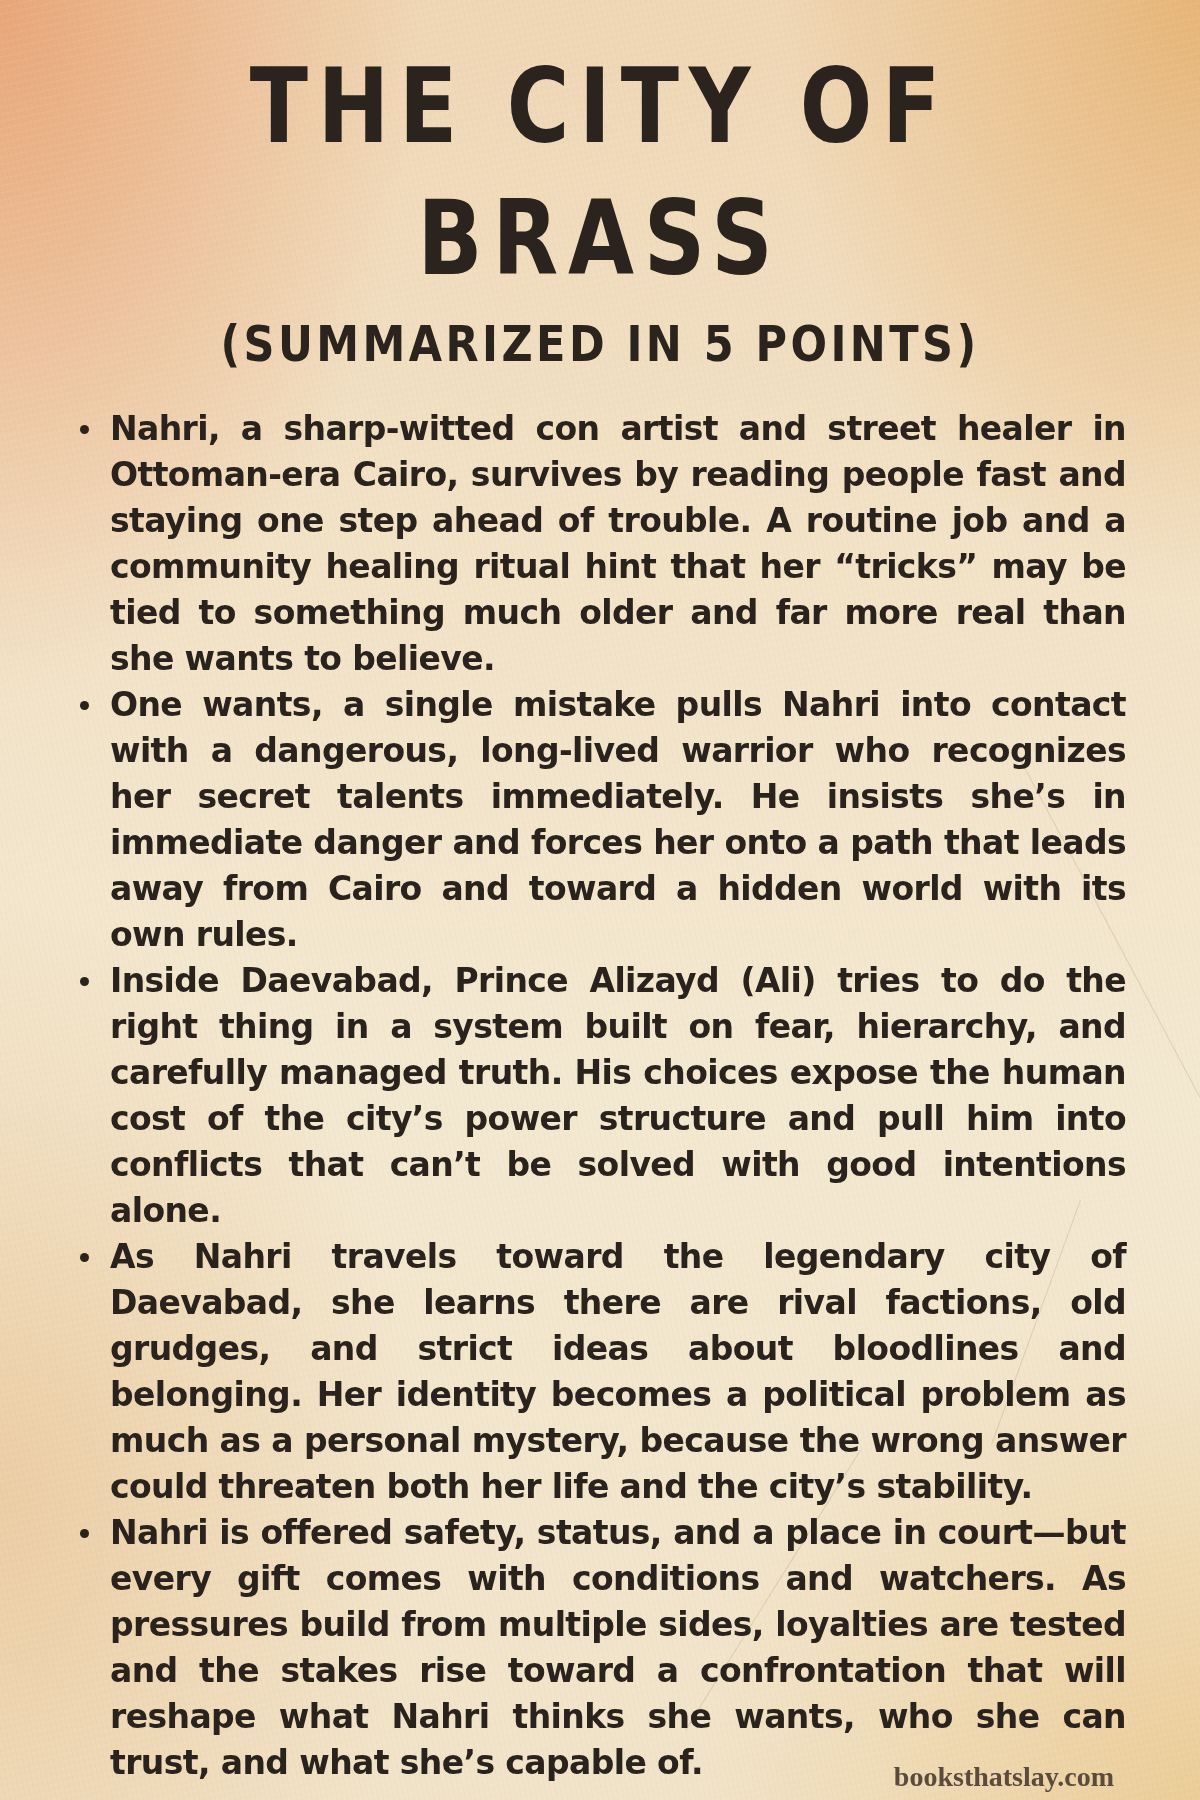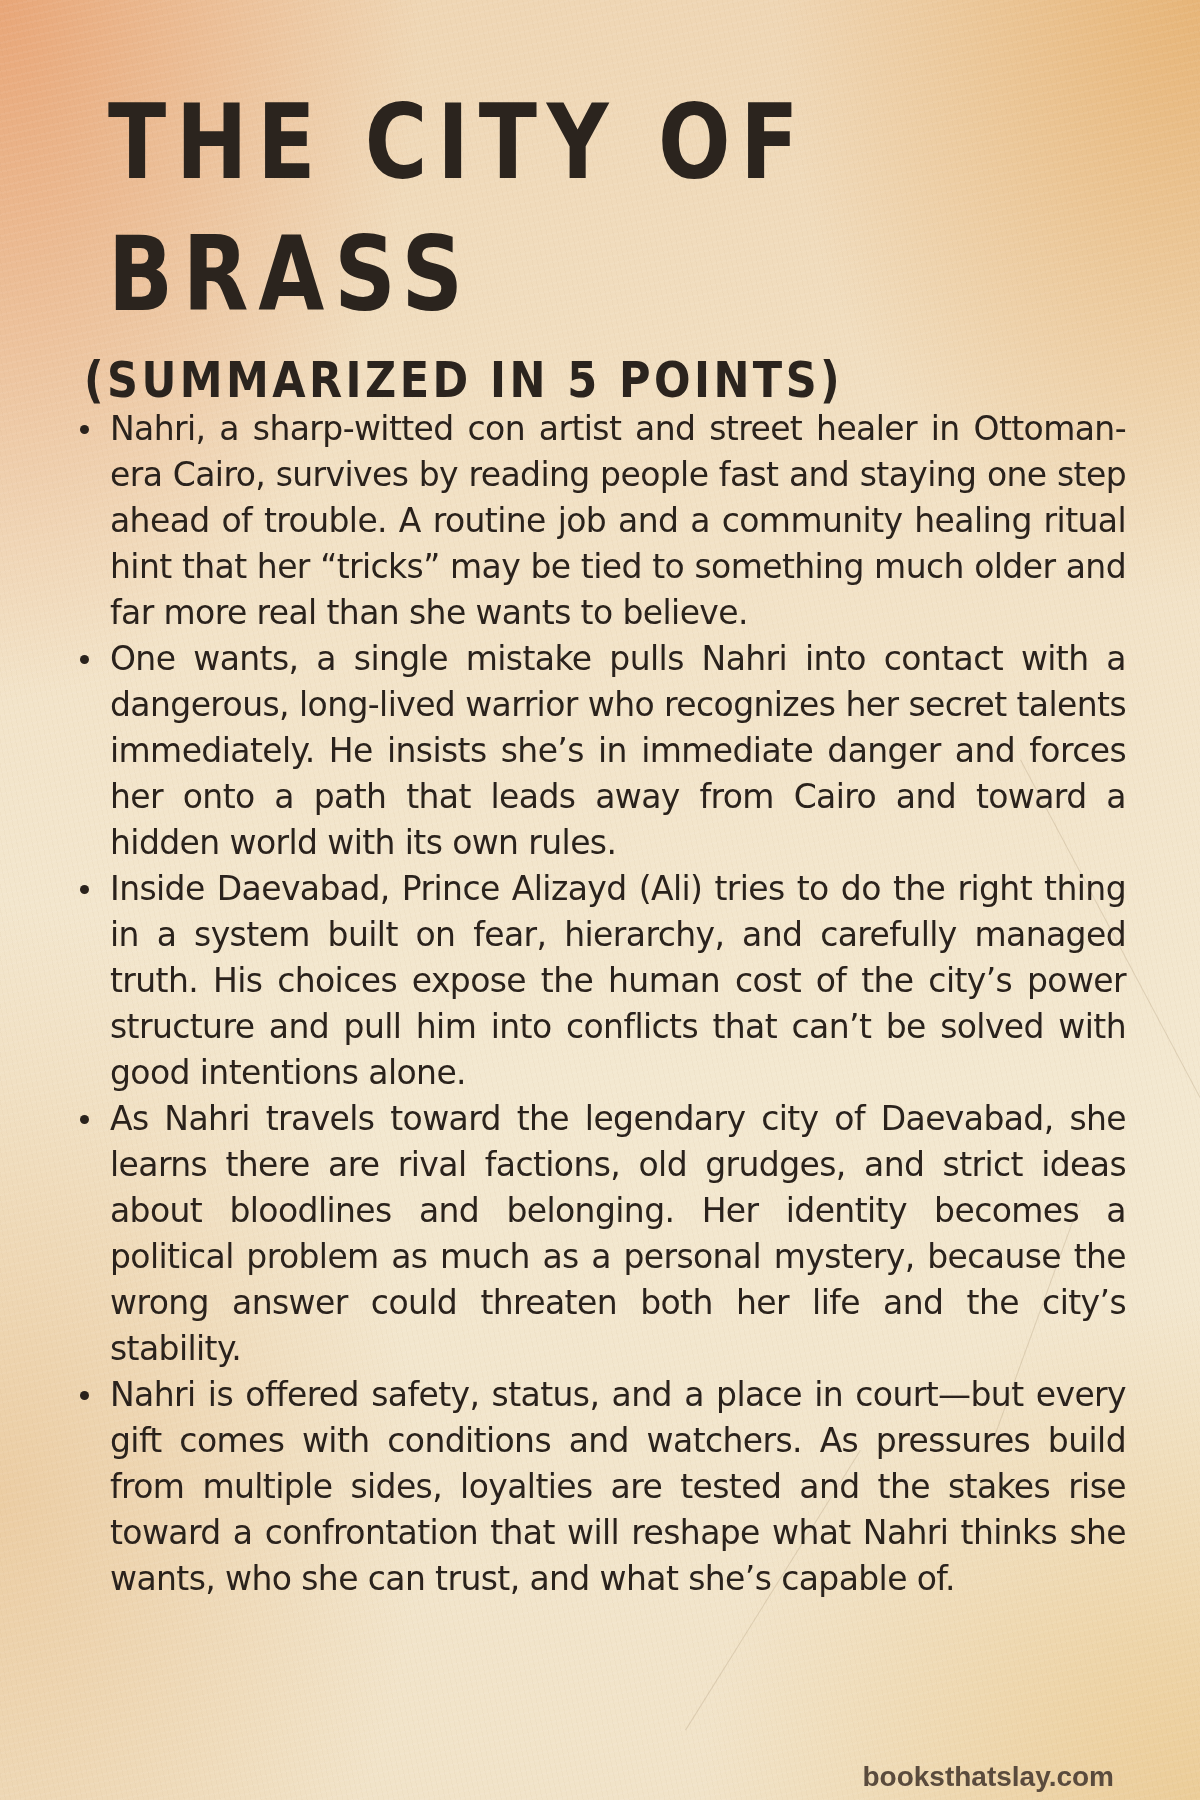--- a/index.html
+++ b/index.html
@@ -32,22 +32,21 @@
       position: absolute;
       pointer-events: none;
       border-left: 1px solid rgba(180,160,130,0.35);
       transform-origin: top left;
     }
     .title-block {
       position: absolute;
       left: 0;
       top: 40px;
       width: 1200px;
-      text-align: left;
-      margin-top: 36px;
+      text-align: center;
     }
     .title-line {
       font-family: "DejaVu Sans", sans-serif;
       font-weight: bold;
       font-size: 104px;
       line-height: 132px;
       letter-spacing: 12px;
       color: #2b241e;
       text-transform: uppercase;
       transform: scaleX(0.82);
@@ -70,41 +69,41 @@
       top: 406px;
       width: 1050px;
       margin: 0;
       padding: 0;
       list-style: none;
     }
     .point {
       position: relative;
       padding-left: 34px;
       font-family: "DejaVu Sans", sans-serif;
-      font-weight: normal;
+      font-weight: bold;
       font-size: 33px;
       line-height: 46px;
       color: #2a221c;
       text-align: justify;
       letter-spacing: -0.6px;
     }
     .bullet {
       position: absolute;
       left: 4px;
       top: 19px;
       width: 9px;
       height: 9px;
       border-radius: 50%;
       background: #2a221c;
     }
     .footer {
       position: absolute;
       right: 86px;
       bottom: 6px;
-      font-family: Liberation Sans, sans-serif;
+      font-family: Liberation Serif, serif;
       font-weight: bold;
       font-size: 28px;
       line-height: 34px;
       color: #5a4b3d;
       letter-spacing: 0px;
     }
   </style>
 </head>
 <body>
 

